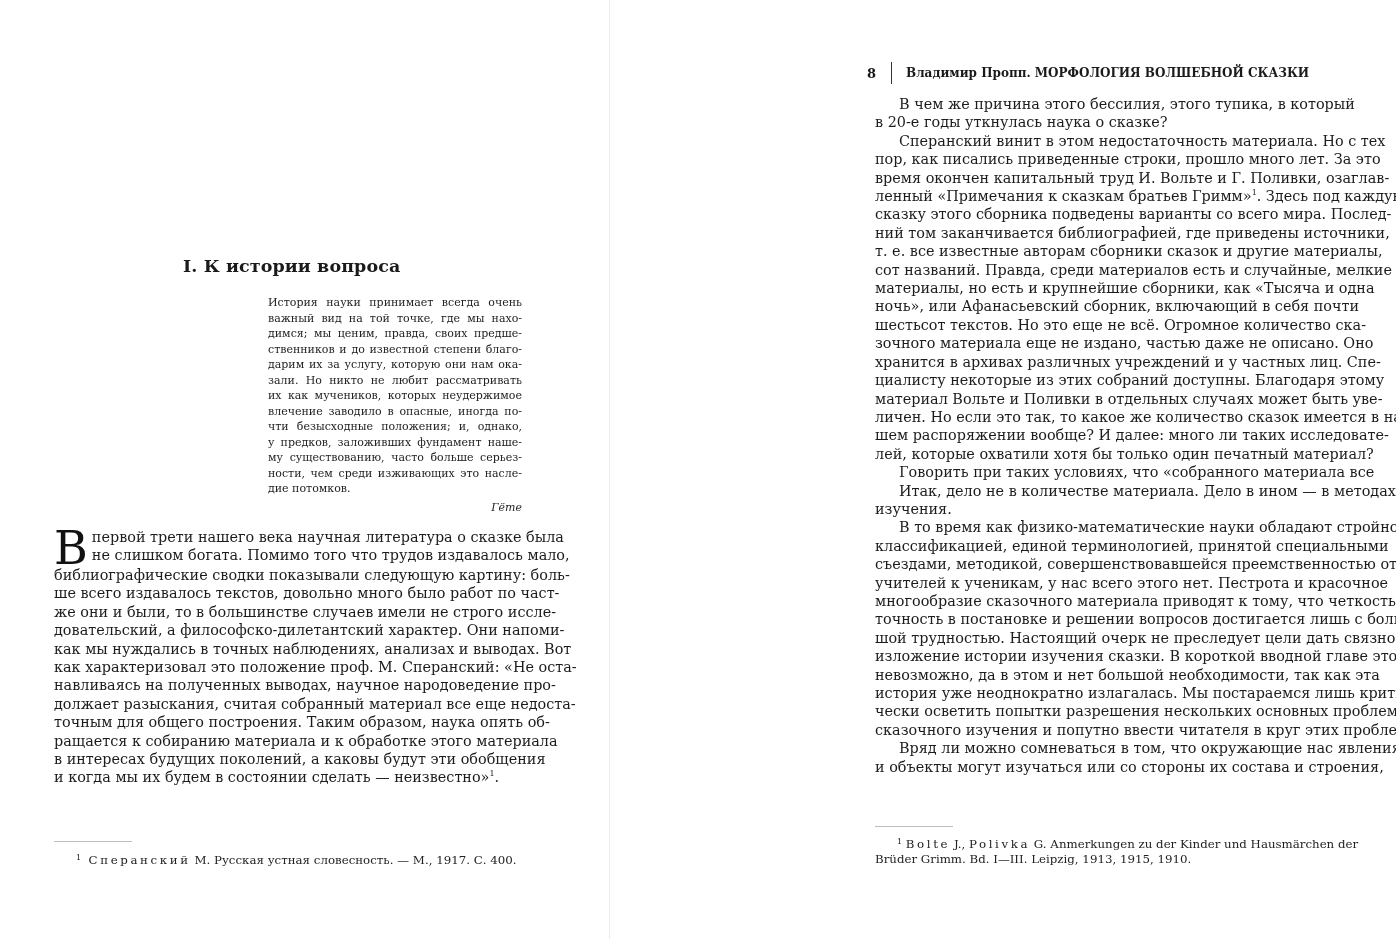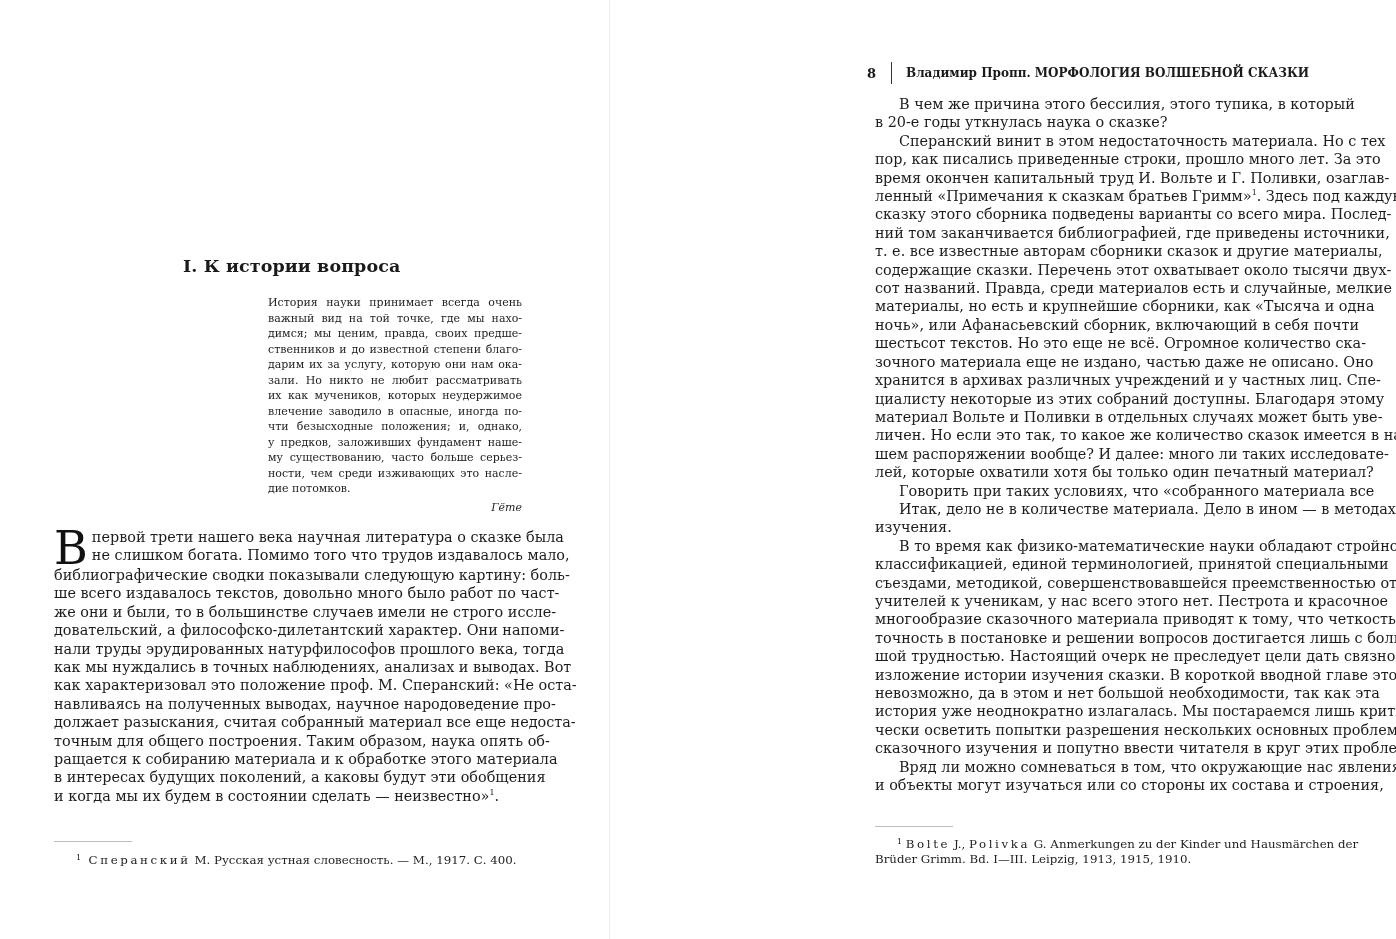--- a/index.html
+++ b/index.html
@@ -86,21 +86,20 @@
     </div>
 
     <div class="body-text left-body">
       <span class="dropcap">В</span>
       <span class="cap-line">первой трети нашего века научная литература о сказке была</span>
       <span class="cap-line">не слишком богата. Помимо того что трудов издавалось мало,</span>
       <span class="line" style="clear:both">библиографические сводки показывали следующую картину: боль-</span>
       <span class="line">ше всего издавалось текстов, довольно много было работ по част-</span>
       <span class="line">же они и были, то в большинстве случаев имели не строго иссле-</span>
       <span class="line">довательский, а философско-дилетантский характер. Они напоми-</span>
-      <span class="line">нали труды эрудированных натурфилософов прошлого века, тогда</span>
       <span class="line">как мы нуждались в точных наблюдениях, анализах и выводах. Вот</span>
       <span class="line">как характеризовал это положение проф. М. Сперанский: «Не оста-</span>
       <span class="line">навливаясь на полученных выводах, научное народоведение про-</span>
       <span class="line">должает разыскания, считая собранный материал все еще недоста-</span>
       <span class="line">точным для общего построения. Таким образом, наука опять об-</span>
       <span class="line">ращается к собиранию материала и к обработке этого материала</span>
       <span class="line">в интересах будущих поколений, а каковы будут эти обобщения</span>
       <span class="line last"><span>и когда мы их будем в состоянии сделать — неизвестно»</span><sup class="fnref">1</sup><span>.</span></span>
     </div>
 
@@ -126,21 +125,20 @@
     <span class="line indent">В чем же причина этого бессилия, этого тупика, в который</span>
     <span class="line last">в 20-е годы уткнулась наука о сказке?</span>
 
     <span class="line indent">Сперанский винит в этом недостаточность материала. Но с тех</span>
     <span class="line">пор, как писались приведенные строки, прошло много лет. За это</span>
     <span class="line">время окончен капитальный труд И. Вольте и Г. Поливки, озаглав-</span>
     <span class="line"><span>ленный «Примечания к сказкам братьев Гримм»</span><sup class="fnref">1</sup><span>. Здесь под каждую</span></span>
     <span class="line">сказку этого сборника подведены варианты со всего мира. Послед-</span>
     <span class="line">ний том заканчивается библиографией, где приведены источники,</span>
     <span class="line">т. е. все известные авторам сборники сказок и другие материалы,</span>
-    <span class="line">содержащие сказки. Перечень этот охватывает около тысячи двух-</span>
     <span class="line">сот названий. Правда, среди материалов есть и случайные, мелкие</span>
     <span class="line">материалы, но есть и крупнейшие сборники, как «Тысяча и одна</span>
     <span class="line">ночь», или Афанасьевский сборник, включающий в себя почти</span>
     <span class="line">шестьсот текстов. Но это еще не всё. Огромное количество ска-</span>
     <span class="line">зочного материала еще не издано, частью даже не описано. Оно</span>
     <span class="line">хранится в архивах различных учреждений и у частных лиц. Спе-</span>
     <span class="line">циалисту некоторые из этих собраний доступны. Благодаря этому</span>
     <span class="line">материал Вольте и Поливки в отдельных случаях может быть уве-</span>
     <span class="line">личен. Но если это так, то какое же количество сказок имеется в на-</span>
     <span class="line">шем распоряжении вообще? И далее: много ли таких исследовате-</span>

